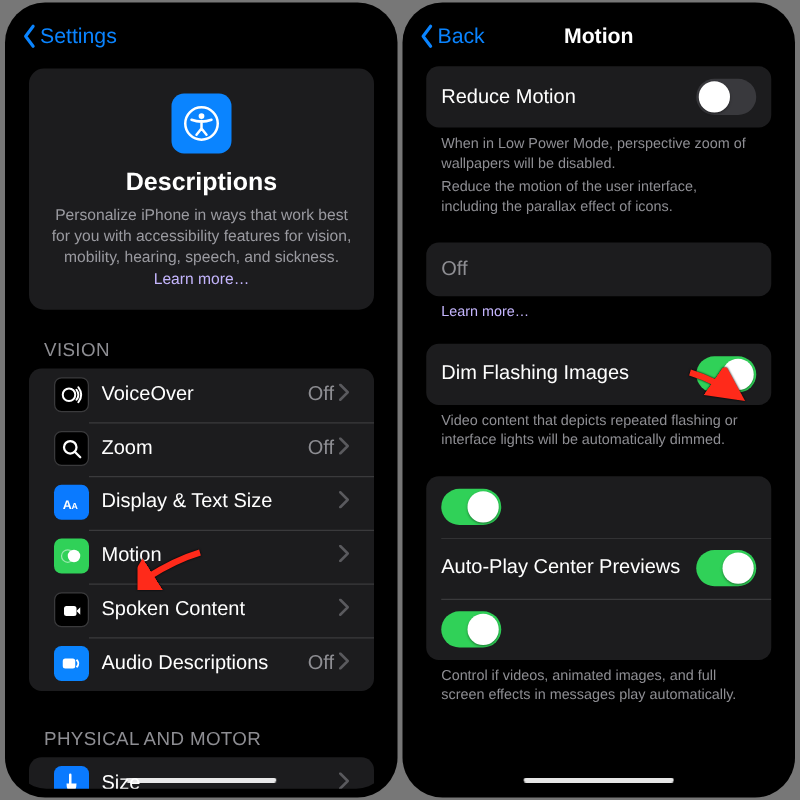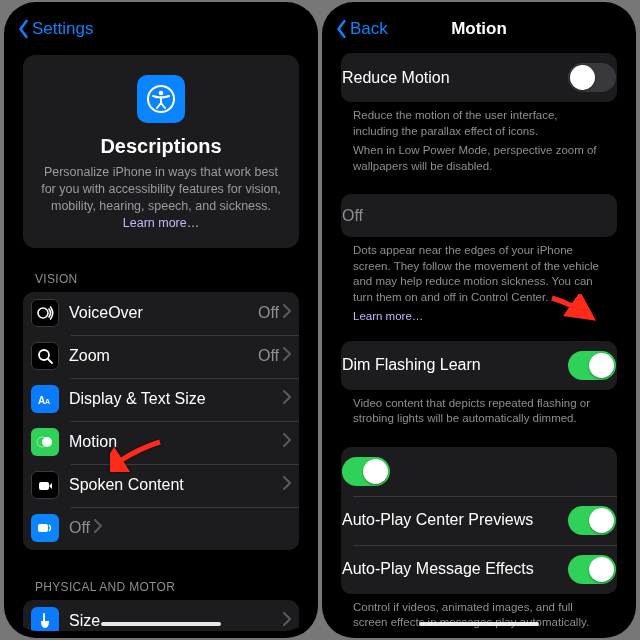--- a/index.html
+++ b/index.html
@@ -14,34 +14,34 @@
   .back svg { width:13px; height:20px; }
   .navtitle { position:absolute; left:0; right:0; text-align:center; color:#fff; font-size:17px; font-weight:600; pointer-events:none; }
   .scroll { flex:1; overflow-y:auto; overflow-x:hidden; }
   .scroll::-webkit-scrollbar{width:0}
   .card { margin:6px 12px 14px; background:#1c1c1e; border-radius:12px; padding:20px 14px 16px; text-align:center; }
   .card-icon { width:48px; height:48px; background:#0a84ff; border-radius:10px; margin:0 auto 12px; display:flex; align-items:center; justify-content:center; }
   .card-icon svg{width:30px;height:30px;}
   .card h2 { color:#fff; font-size:20px; font-weight:700; margin-bottom:6px;}
   .card p { color:#9a9aa0; font-size:12.5px; line-height:1.35; }
   .card a, .footer a { color:#c4b5fd; text-decoration:none; }
-  .sect-h { color:#8e8e93; font-size:12px; text-transform:uppercase; letter-spacing:0.3px; padding:10px 24px 6px; }
+  .sect-h { color:#8e8e93; font-size:15px; text-transform:uppercase; letter-spacing:0.3px; padding:10px 24px 6px; }
   .group { margin:0 12px 20px; background:#1c1c1e; border-radius:10px; overflow:hidden; }
-  .row { display:flex; align-items:center; height:43px; padding:0 8px; position:relative; cursor:pointer; }
+  .row { display:flex; align-items:center; height:43px; padding:0 20px; position:relative; cursor:pointer; }
   .row + .row::before { content:""; position:absolute; left:48px; right:0; top:0; height:1px; background:#3a3a3c; }
   .row .ic { width:28px; height:28px; border-radius:6px; margin-right:10px; display:flex; align-items:center; justify-content:center; flex:0 0 28px; }
   .row .ic svg{width:18px;height:18px;}
   .row .lbl { color:#fff; font-size:16px; flex:1; white-space:nowrap; overflow:hidden; text-overflow:ellipsis;}
   .row .val { color:#8e8e93; font-size:16px; margin-right:4px;}
   .row .chev svg{width:8px;height:14px;}
   .ic-black{background:#000;border:1px solid #3a3a3c}
   .ic-blue{background:#0a7aff}
   .ic-green{background:#30d158}
   .ic-blue2{background:#0a84ff}
-  .row2 { display:flex; align-items:center; min-height:43px; padding:10px 1px; position:relative; }
+  .row2 { display:flex; align-items:center; min-height:43px; padding:10px 12px; position:relative; }
   .group2 { margin:0 12px; background:#1c1c1e; border-radius:10px; overflow:hidden; }
   .group2 + .footer, .group2 + .group2 { margin-top:0; }
   .row2 + .row2::before { content:""; position:absolute; left:12px; right:0; top:0; height:1px; background:#3a3a3c; }
   .row2 .lbl { color:#fff; font-size:16px; flex:1; }
   .row2 .val { color:#8e8e93; font-size:16px; margin-right:4px;}
   .toggle { width:48px; height:29px; border-radius:15px; position:relative; flex:0 0 48px; cursor:pointer;}
   .toggle .knob{position:absolute;top:2px;width:25px;height:25px;border-radius:50%;background:#fff;box-shadow:0 1px 2px rgba(0,0,0,.4);}
   .toggle.off{background:#39393d}.toggle.off .knob{left:2px}
   .toggle.on{background:#30d158}.toggle.on .knob{right:2px}
   .footer { color:#8e8e93; font-size:11.5px; line-height:1.35; padding:6px 24px 16px; }
@@ -142,20 +142,21 @@
                     <path d="M1 1 L7 7 L1 13" stroke="#5a5a5e" stroke-width="2" fill="none" stroke-linecap="round" stroke-linejoin="round"></path>
                   </svg></div>
               </div>
               <div class="row">
                 <div class="ic ic-blue2">
                   <svg viewBox="0 0 18 18">
                     <rect x="2" y="5" width="10" height="8" rx="2" fill="#fff"></rect>
                     <path d="M13 6 Q16 9 13 12" stroke="#fff" stroke-width="1.5" fill="none"></path>
                   </svg>
                 </div>
+                <div class="lbl">Audio Descriptions</div>
                 <div class="val">Off</div>
                 <div class="chev"><svg viewBox="0 0 8 14">
                     <path d="M1 1 L7 7 L1 13" stroke="#5a5a5e" stroke-width="2" fill="none" stroke-linecap="round" stroke-linejoin="round"></path>
                   </svg></div>
               </div>
             </div>
         </div>
 
         <div>
           <div class="sect-h">PHYSICAL AND MOTOR</div>
@@ -204,57 +205,56 @@
       <div class="scroll" id="right-scroll">
           <div class="group2" style="margin-top: 4px;">
             <div class="row2">
               <div class="lbl">Reduce Motion</div>
               <div class="toggle off">
                 <div class="knob"></div>
               </div>
             </div>
           </div>
           <div class="footer">
+            <div style="margin-bottom:4px">When in Low Power Mode, perspective zoom of wallpapers will be disabled.</div>
             <div style="margin-bottom:4px">Reduce the motion of the user interface, including the parallax effect of icons.</div>
-            <div style="margin-bottom:4px">When in Low Power Mode, perspective zoom of wallpapers will be disabled.</div>
           </div>
           <div class="group2">
             <div class="row2">
               <div class="val">Off</div>
               <div class="chev"><svg viewBox="0 0 8 14">
                   <path d="M1 1 L7 7 L1 13" stroke="#5a5a5e" stroke-width="2" fill="none" stroke-linecap="round" stroke-linejoin="round"></path>
                 </svg></div>
             </div>
           </div>
-          <div class="footer"><div style="margin-bottom:4px">Dots appear near the edges of your iPhone screen. They follow the movement of the vehicle and may help reduce motion sickness. You can turn them on and off in Control Center.</div> <a href="#">Learn more…</a></div>
+          <div class="footer"> <a href="#">Learn more…</a></div>
           <div class="group2">
             <div class="row2">
-              <div class="lbl">Dim Flashing Learn</div>
+              <div class="lbl">Dim Flashing Images</div>
               <div class="toggle on">
                 <div class="knob"></div>
               </div>
             </div>
           </div>
           <div class="footer">
-            <div style="margin-bottom:4px">Video content that depicts repeated flashing or strobing lights will be automatically dimmed.</div>
+            <div style="margin-bottom:4px">Video content that depicts repeated flashing or interface lights will be automatically dimmed.</div>
           </div>
           <div class="group2">
             <div class="row2">
               <div class="toggle on">
                 <div class="knob"></div>
               </div>
             </div>
             <div class="row2">
               <div class="lbl">Auto-Play Center Previews</div>
               <div class="toggle on">
                 <div class="knob"></div>
               </div>
             </div>
             <div class="row2">
-              <div class="lbl">Auto-Play Message Effects</div>
               <div class="toggle on">
                 <div class="knob"></div>
               </div>
             </div>
           </div>
           <div class="footer">
             <div style="margin-bottom:4px">Control if videos, animated images, and full screen effects in messages play automatically.</div>
           </div>
         </div>
       <div class="homebar"></div>

